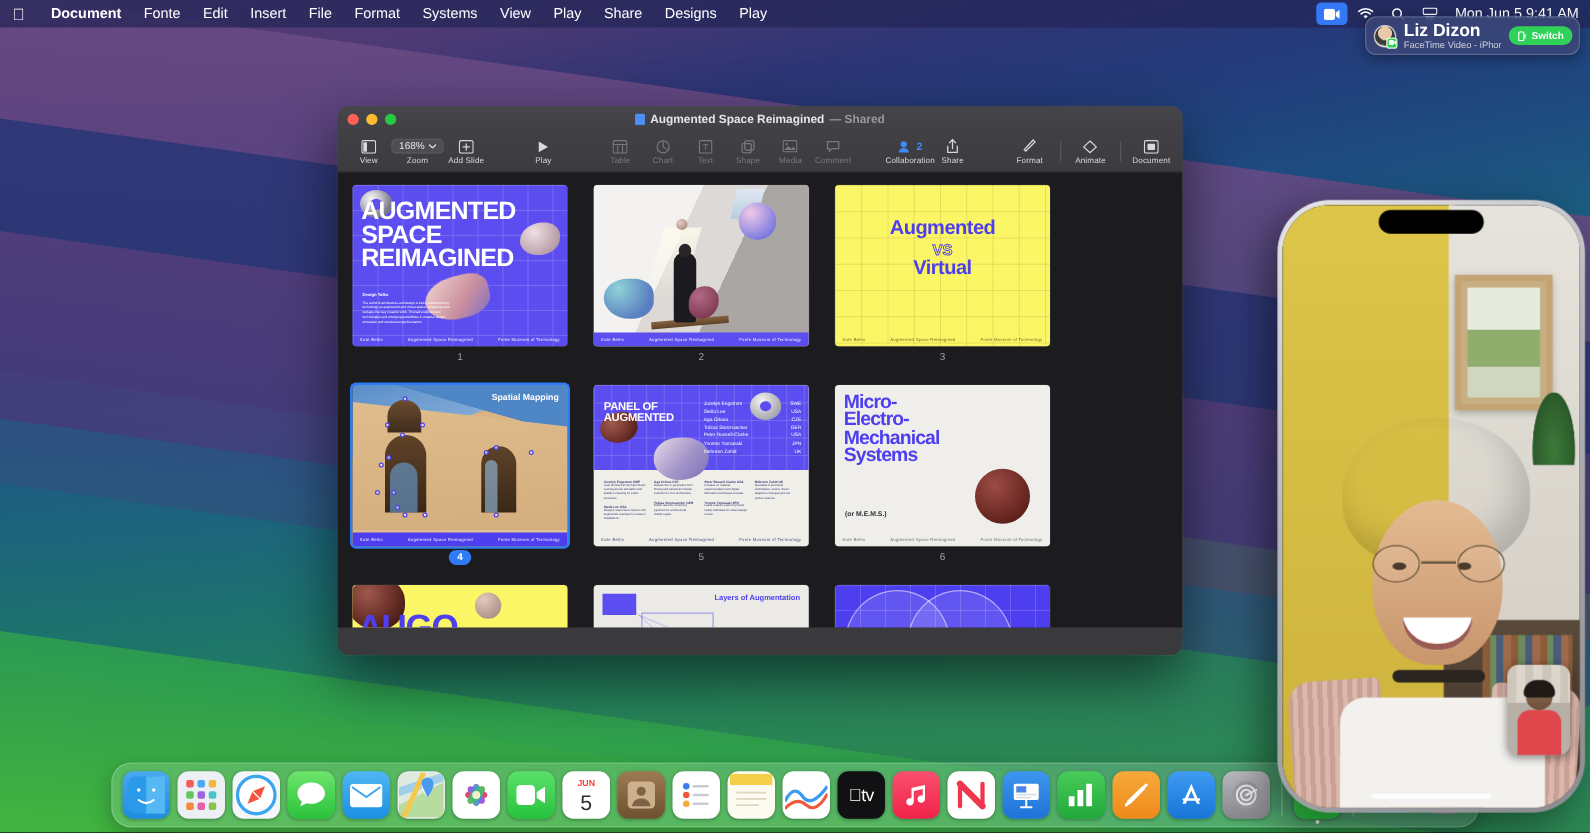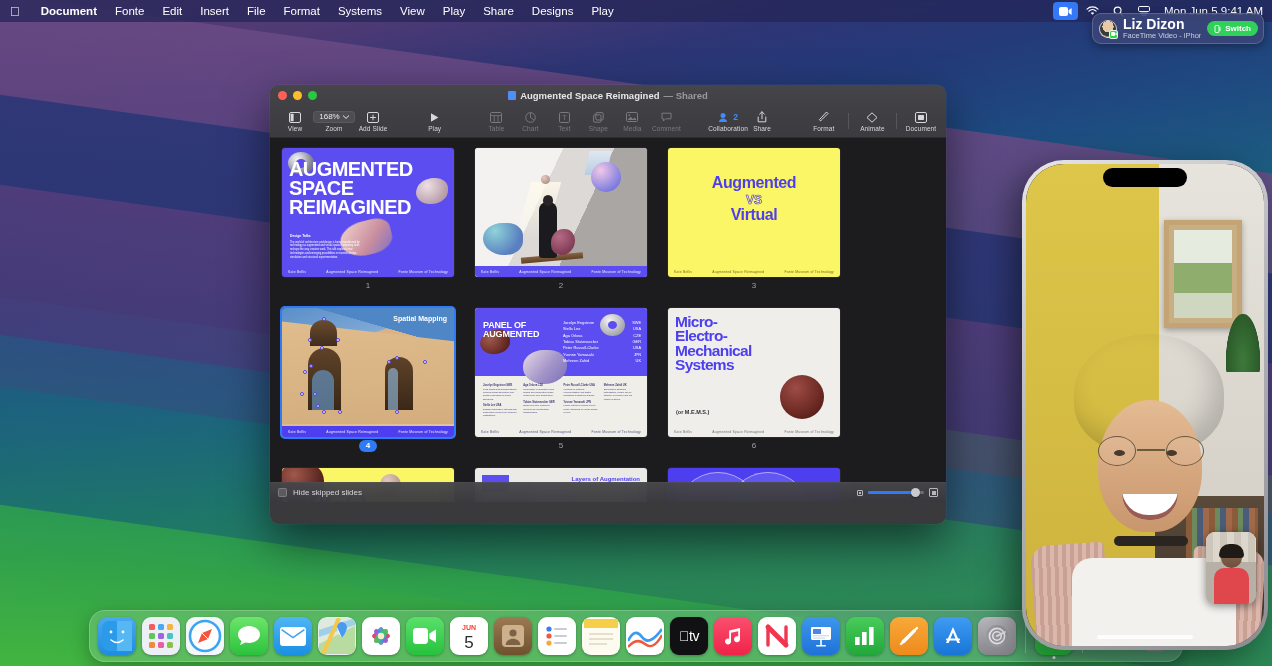--- a/index.html
+++ b/index.html
@@ -884,36 +884,20 @@
           <div class="grid-bg"></div>
           <div class="c c1"></div>
           <div class="c c2"></div>
 
         </div>
 
       </div>
 
     </div>
 
-    <div class="kn-footer">
-      <div class="chk"></div>
-      <div class="lbl">Hide skipped slides</div>
-      <div class="slider">
-        <div class="sq-s">
-            <i></i>
-          </div>
-        <div class="track">
-          <div class="fill"></div>
-          <div class="knob"></div>
-        </div>
-        <div class="sq-l">
-            <i></i>
-          </div>
-      </div>
-    </div>
   </div>
 </div>
 
 <div id="iphone">
   <div class="screen">
     <div class="ft-video">
       <div class="wall-y"></div>
       <div class="wall-w"></div>
       <div class="shelf"></div>
       <div class="books"></div>

